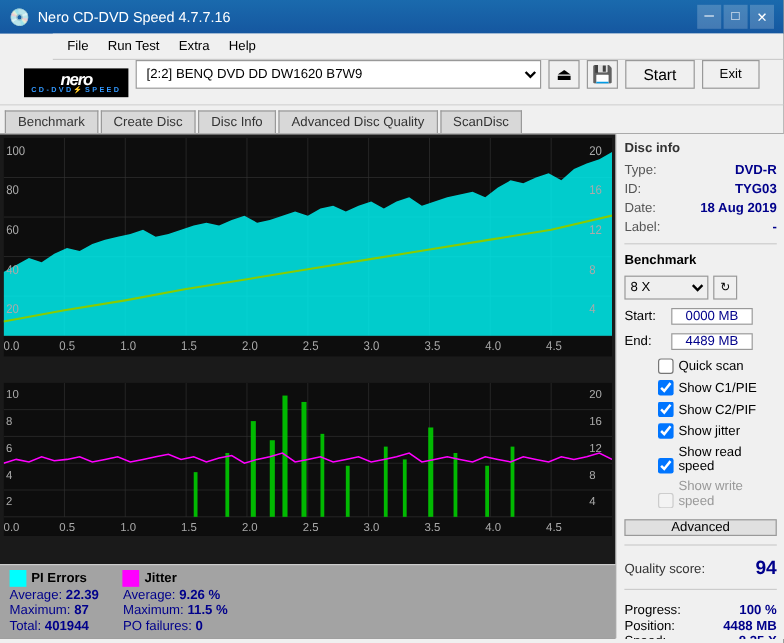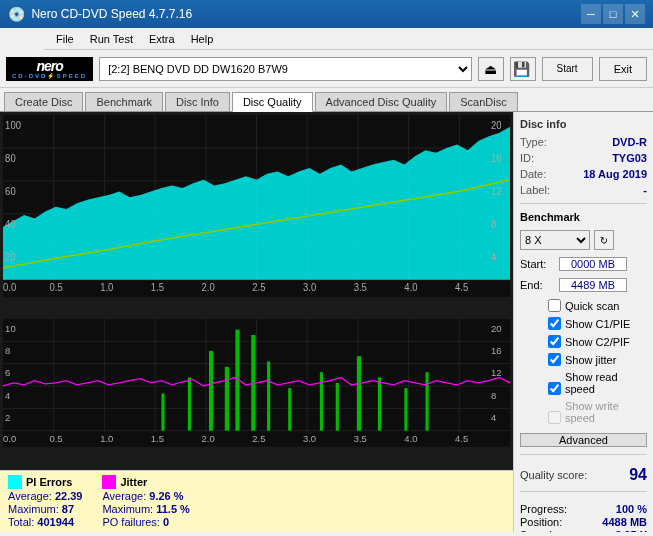--- a/index.html
+++ b/index.html
@@ -38,22 +38,21 @@
       padding: 2px 8px;
       cursor: pointer;
       font-size: 11px;
     }
 
     
     .toolbar {
       background: #f0f0f0;
       height: 38px;
       display: flex;
-      align-items: center;
-      padding: 0 6px;
+      padding: 0 20px;
       gap: 6px;
       border-bottom: 1px solid #ccc;
     }
     .nero-logo {
       display: flex; align-items: center;
     }
     .device-select {
       flex: 1;
       height: 24px;
       border: 1px solid #999;
@@ -67,21 +66,21 @@
       background: #f0f0f0;
       cursor: pointer;
       display: flex; align-items: center; justify-content: center;
       font-size: 14px;
     }
     .btn-start {
       padding: 3px 14px;
       background: #f0f0f0;
       border: 1px solid #999;
       cursor: pointer;
-      font-size: 10px;
+      font-size: 13px;
       height: 24px;
     }
     .btn-exit {
       padding: 3px 14px;
       background: #f0f0f0;
       border: 1px solid #999;
       cursor: pointer;
       font-size: 11px;
       height: 24px;
     }
@@ -182,21 +181,21 @@
       margin-top: 4px;
     }
     .quality-score-label { font-size: 11px; color: #333; }
     .quality-score-value { font-size: 16px; color: #00008b; font-weight: bold; }
     .progress-section { margin-top: 4px; }
     .progress-row { display: flex; justify-content: space-between; font-size: 11px; margin-bottom: 1px; }
     .progress-val { color: #00008b; font-weight: bold; }
 
     
     .legend-area {
-      background: #fef9c3;
+      background: #a3a3a3;
       border-top: 1px solid #ccc;
       padding: 4px 8px;
       display: flex;
       gap: 20px;
     }
     .legend-group { display: flex; flex-direction: column; gap: 1px; }
     .legend-title-row { display: flex; align-items: center; gap: 4px; }
     .legend-color-box { width: 14px; height: 14px; display: inline-block; }
     .legend-title { font-size: 11px; font-weight: bold; }
     .legend-stat { font-size: 11px; }
@@ -237,24 +236,23 @@
   <select class="device-select">
     <option>[2:2]  BENQ DVD DD DW1620 B7W9</option>
   </select>
   <button class="toolbar-icon-btn" title="Eject">⏏</button>
   <button class="toolbar-icon-btn" title="Save">💾</button>
   <button class="btn-start">Start</button>
   <button class="btn-exit">Exit</button>
 </div>
 
 <div class="tabs">
+  <div class="tab">Benchmark</div>
   <div class="tab">Create Disc</div>
-  <div class="tab">Benchmark</div>
   <div class="tab">Disc Info</div>
-  <div class="tab active">Disc Quality</div>
   <div class="tab">Advanced Disc Quality</div>
   <div class="tab">ScanDisc</div>
 </div>
 
 <div class="main-content">
 
   <div style="flex:1; display:flex; flex-direction:column; background:#1a1a1a;gap:20px;">
 
     <div style="flex:1; position:relative; margin:3px 3px 1px 3px;">
       <svg width="100%" height="100%" viewBox="0 0 480 155" preserveAspectRatio="none">

